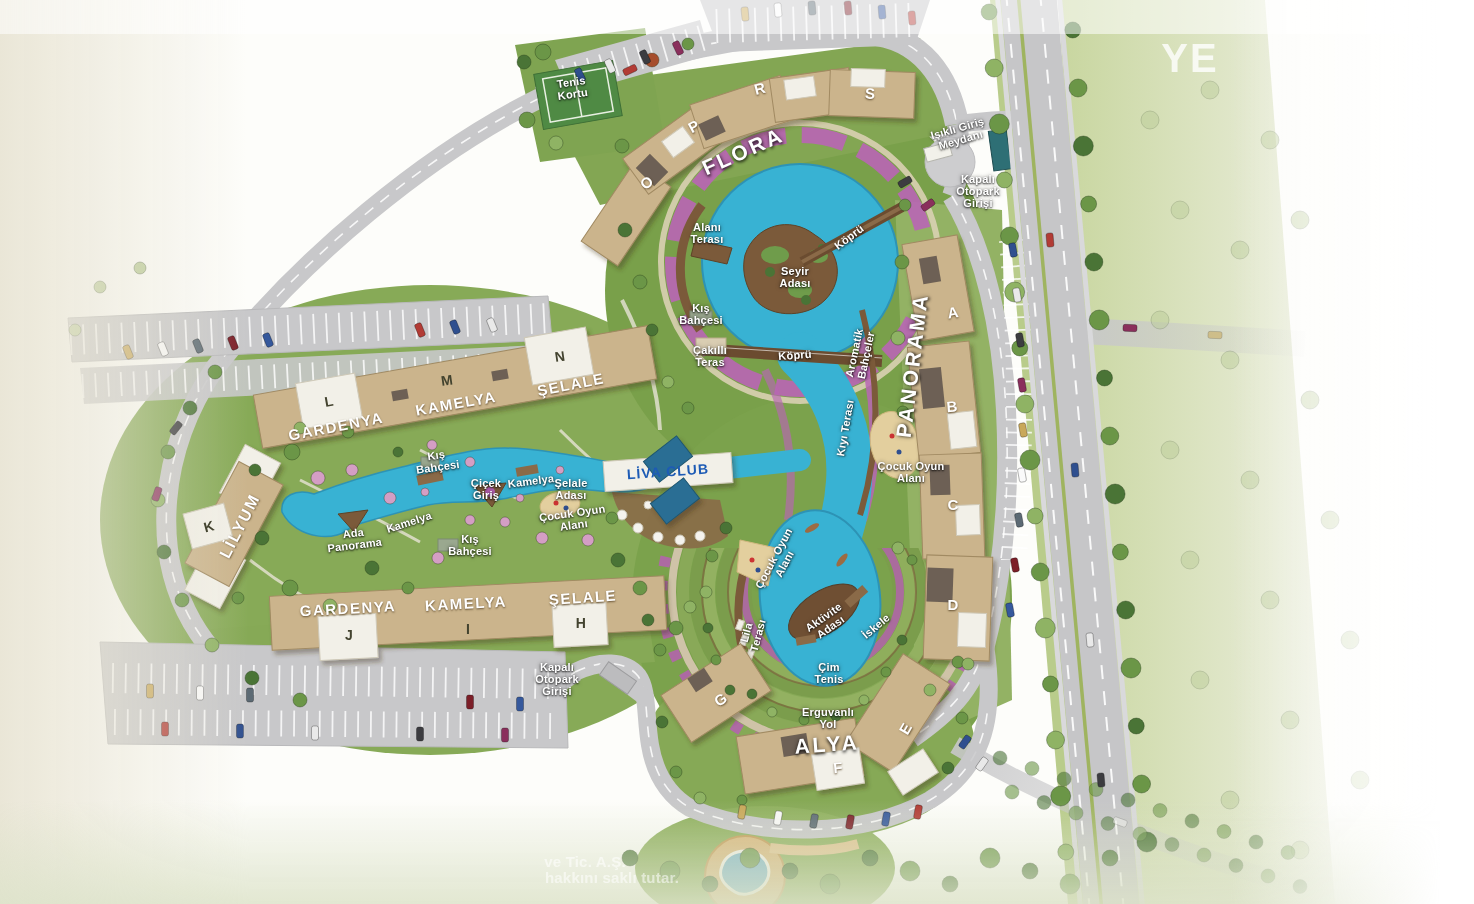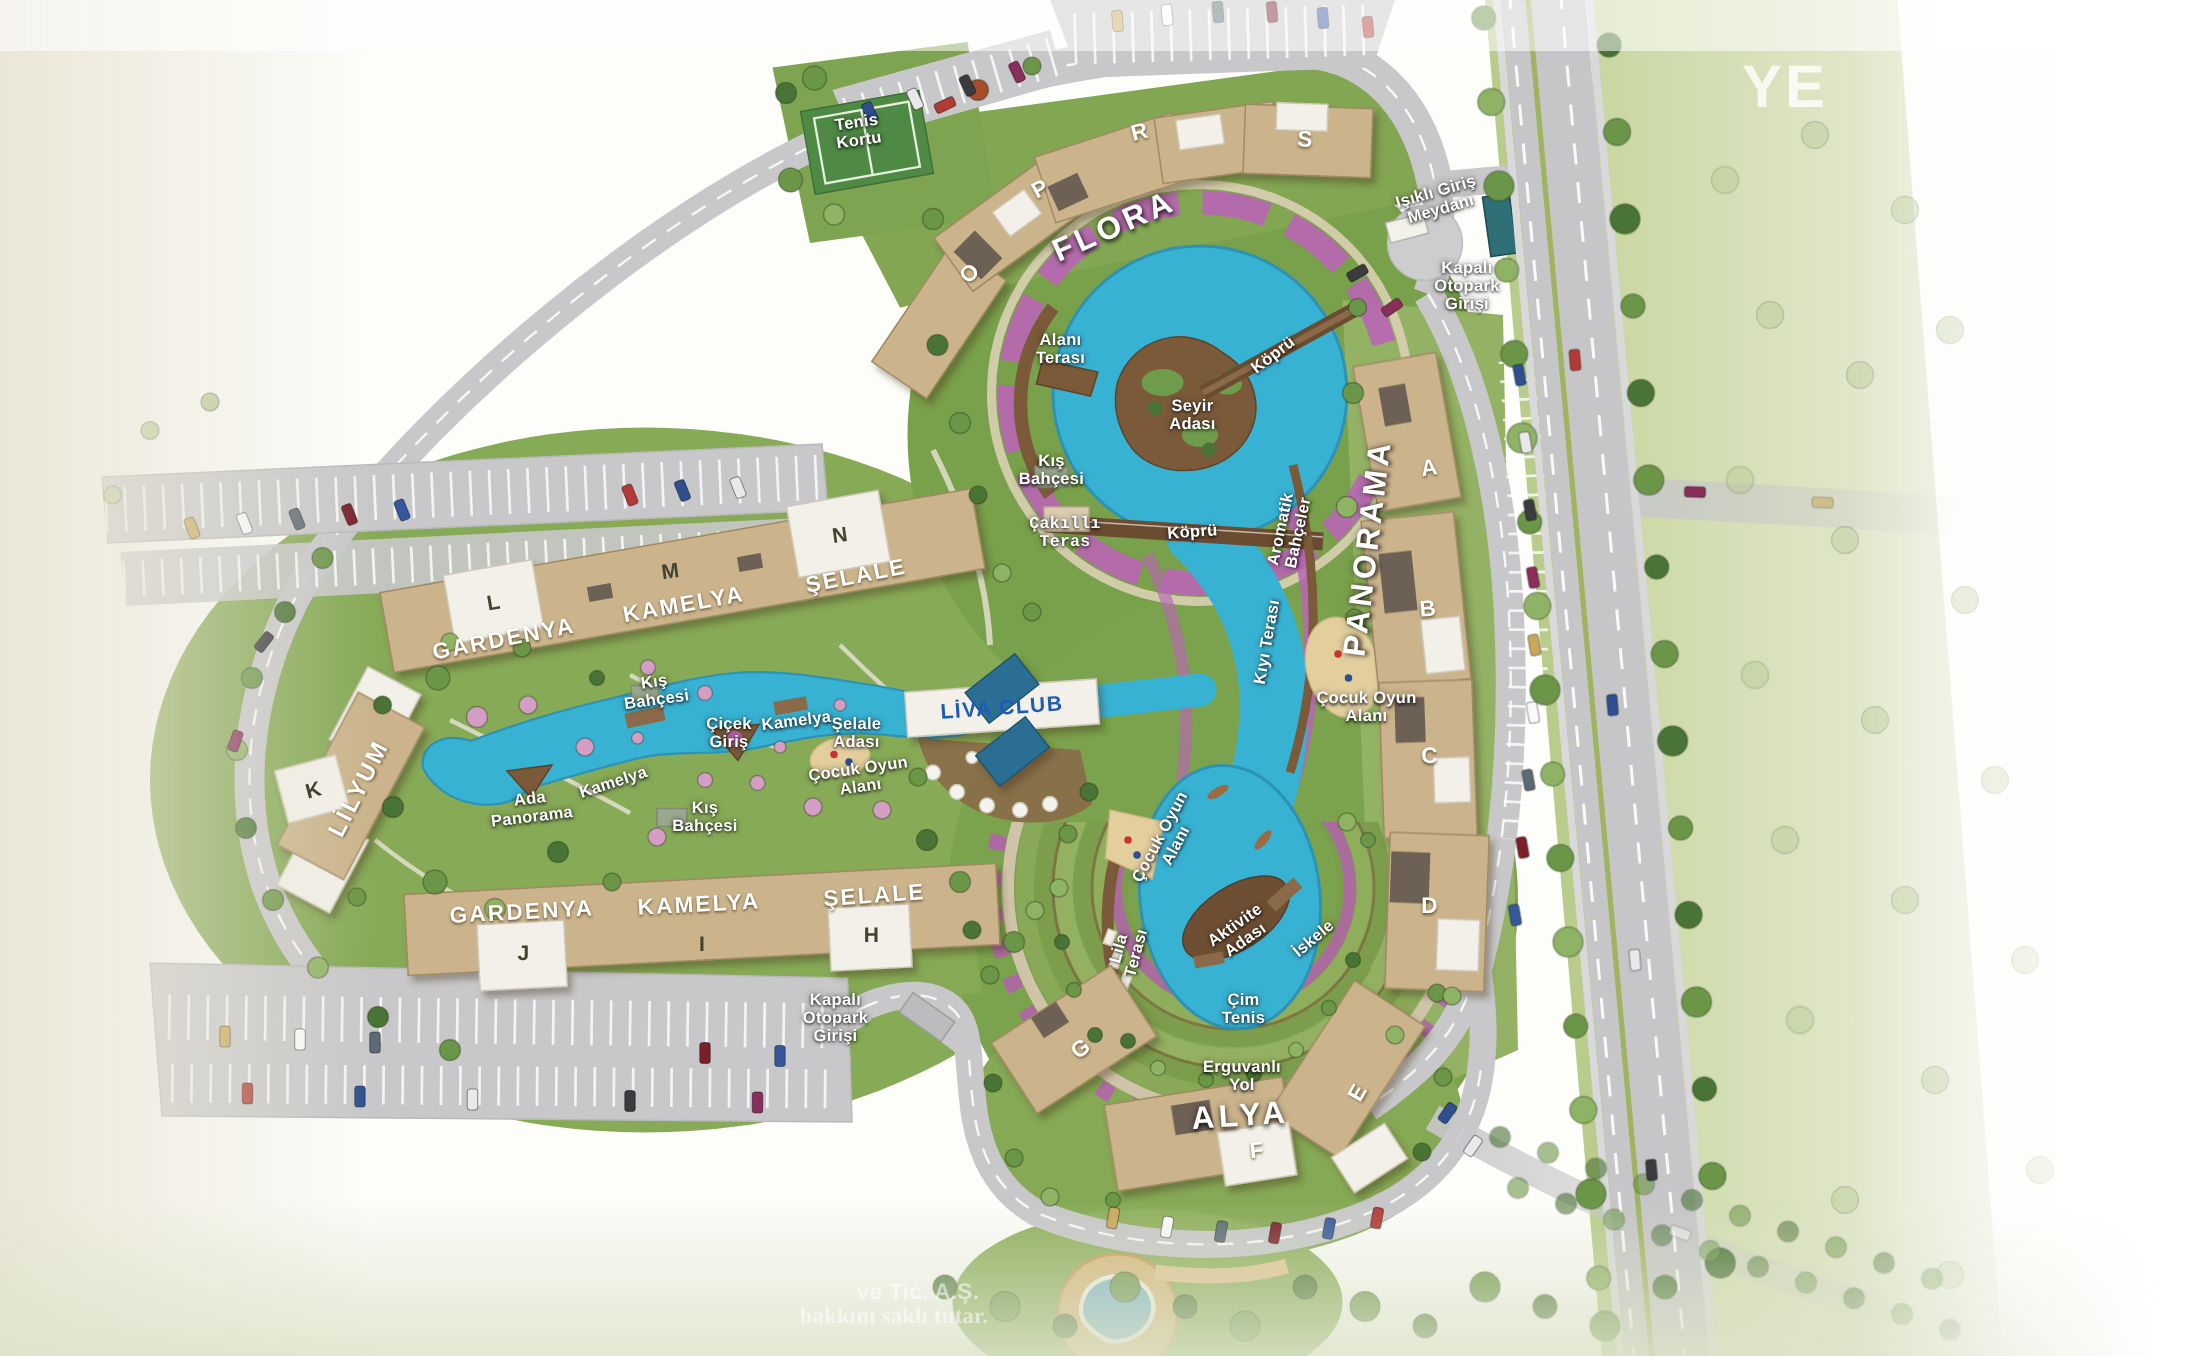--- a/index.html
+++ b/index.html
@@ -544,21 +544,21 @@
       <div class="lbl " style="left: 978px; top: 191px; transform: translate(-50%, -50%) rotate(0deg);">Kapalı
 Otopark
 Girişi</div>
       <div class="lbl " style="left: 707px; top: 233px; transform: translate(-50%, -50%) rotate(0deg);">Alanı
 Terası</div>
       <div class="lbl " style="left: 849px; top: 237px; transform: translate(-50%, -50%) rotate(-37deg);">Köprü</div>
       <div class="lbl " style="left: 795px; top: 277px; transform: translate(-50%, -50%) rotate(0deg);">Seyir
 Adası</div>
       <div class="lbl " style="left: 701px; top: 314px; transform: translate(-50%, -50%) rotate(0deg);">Kış
 Bahçesi</div>
-      <div class="lbl " style="left: 710px; top: 356px; transform: translate(-50%, -50%) rotate(0deg); font-family: Liberation Mono, monospace;">Çakıllı
+      <div class="lbl " style="left: 710px; top: 356px; transform: translate(-50%, -50%) rotate(0deg);">Çakıllı
 Teras</div>
       <div class="lbl " style="left: 795px; top: 355px; transform: translate(-50%, -50%) rotate(-4deg);">Köprü</div>
       <div class="lbl " style="left: 860px; top: 354px; transform: translate(-50%, -50%) rotate(-78deg);">Aromatik
 Bahçeler</div>
       <div class="lbl district" style="left: 912px; top: 365px; transform: translate(-50%, -50%) rotate(-83deg);">PANORAMA</div>
       <div class="lbl roofletter" style="left: 953px; top: 313px; transform: translate(-50%, -50%) rotate(-8deg);">A</div>
       <div class="lbl roofletter" style="left: 952px; top: 407px; transform: translate(-50%, -50%) rotate(-5deg);">B</div>
       <div class="lbl " style="left: 845px; top: 428px; transform: translate(-50%, -50%) rotate(-80deg);">Kıyı Terası</div>
       <div class="lbl " style="left: 911px; top: 472px; transform: translate(-50%, -50%) rotate(0deg);">Çocuk Oyun
 Alanı</div>
@@ -605,17 +605,17 @@
 Adası</div>
       <div class="lbl " style="left: 829px; top: 673px; transform: translate(-50%, -50%) rotate(0deg);">Çim
 Tenis</div>
       <div class="lbl " style="left: 828px; top: 718px; transform: translate(-50%, -50%) rotate(0deg);">Erguvanlı
 Yol</div>
       <div class="lbl district" style="left: 827px; top: 744px; transform: translate(-50%, -50%) rotate(-4deg);">ALYA</div>
       <div class="lbl roofletter" style="left: 721px; top: 700px; transform: translate(-50%, -50%) rotate(-35deg);">G</div>
       <div class="lbl roofletter" style="left: 838px; top: 768px; transform: translate(-50%, -50%) rotate(-5deg);">F</div>
       <div class="lbl roofletter" style="left: 906px; top: 729px; transform: translate(-50%, -50%) rotate(-60deg);">E</div>
       <div class="lbl dark" style="left: 772px; top: 924px; transform: translate(-50%, -50%) rotate(0deg);">Streetball</div>
-      <div class="lbl wm" style="left: 612px; top: 862px; transform: translate(-50%, -50%) rotate(0deg); text-align: right;">ve Tic. A.Ş.</div>
-      <div class="lbl wm" style="left: 596px; top: 878px; transform: translate(-50%, -50%) rotate(0deg); font-family: Liberation Serif, serif;">hakkını saklı tutar.</div>
+      <div class="lbl wm" style="left: 585px; top: 862px; transform: translate(-50%, -50%) rotate(0deg); text-align: right;">ve Tic. A.Ş.</div>
+      <div class="lbl wm" style="left: 612px; top: 878px; transform: translate(-50%, -50%) rotate(0deg);">hakkını saklı tutar.</div>
       <div class="lbl wmbig" style="left: 1190px; top: 58px; transform: translate(-50%, -50%) rotate(0deg);">YE</div>
     </div>
 </div>
 
 </body></html>

